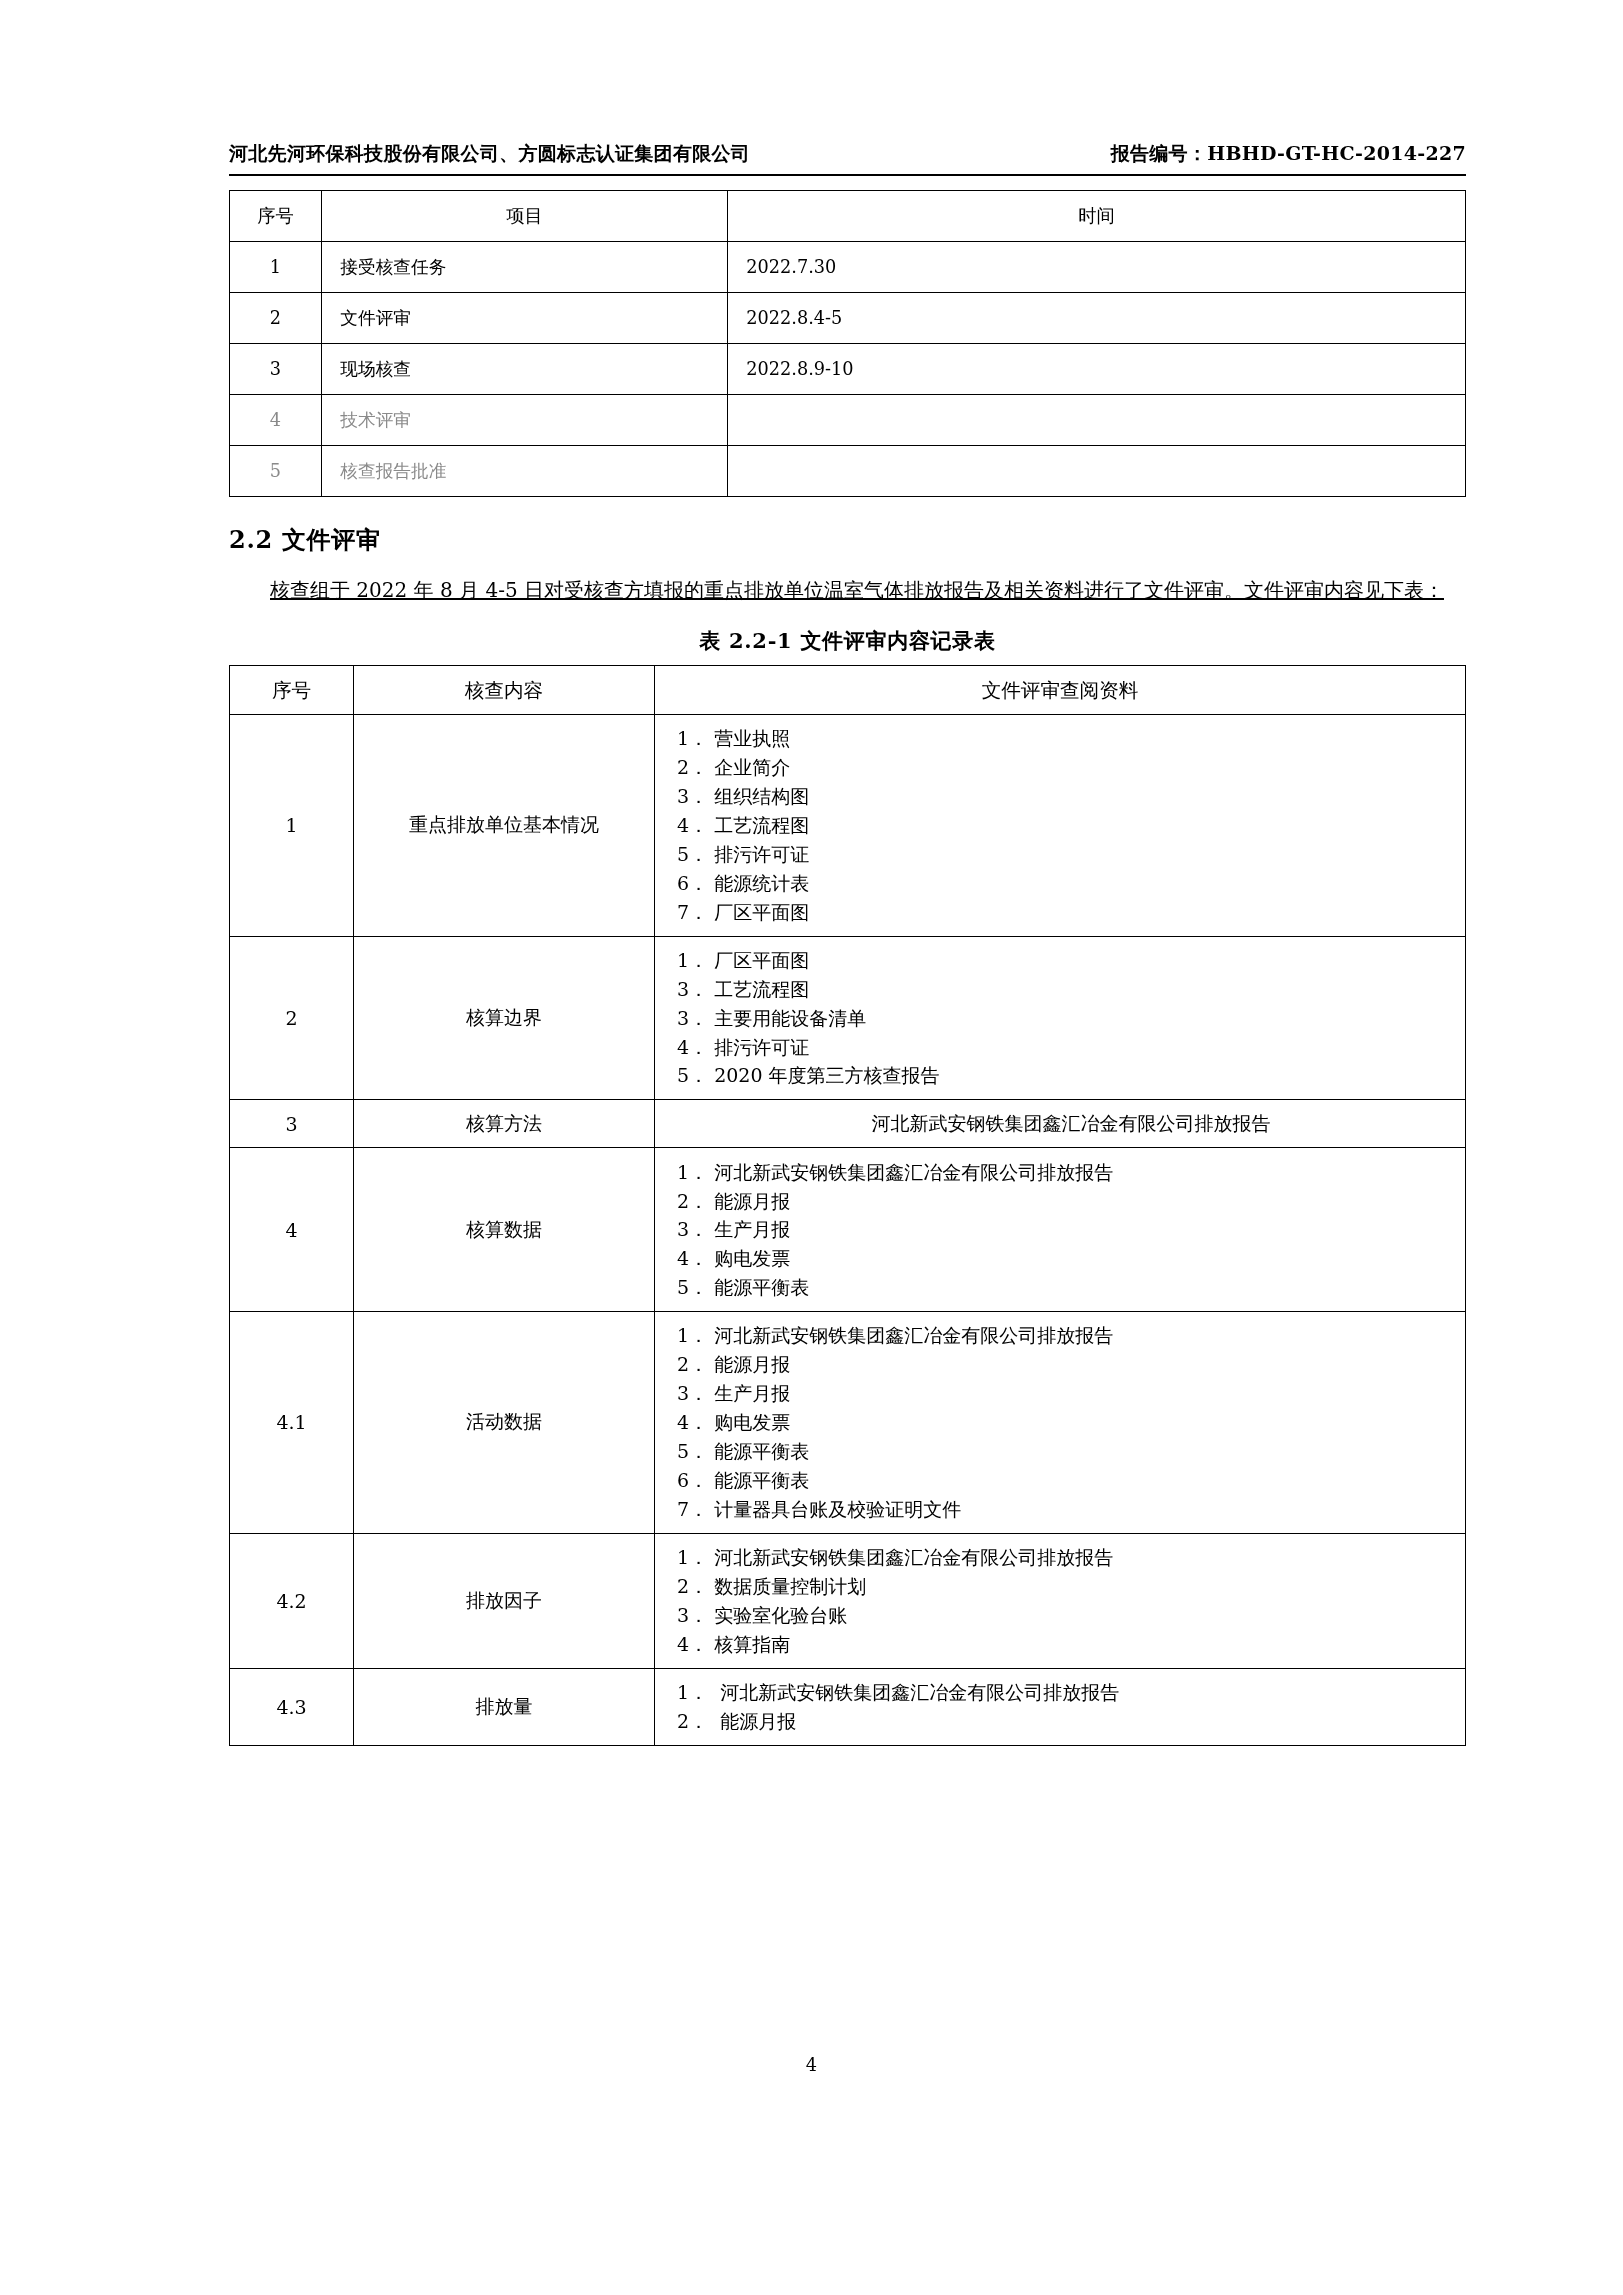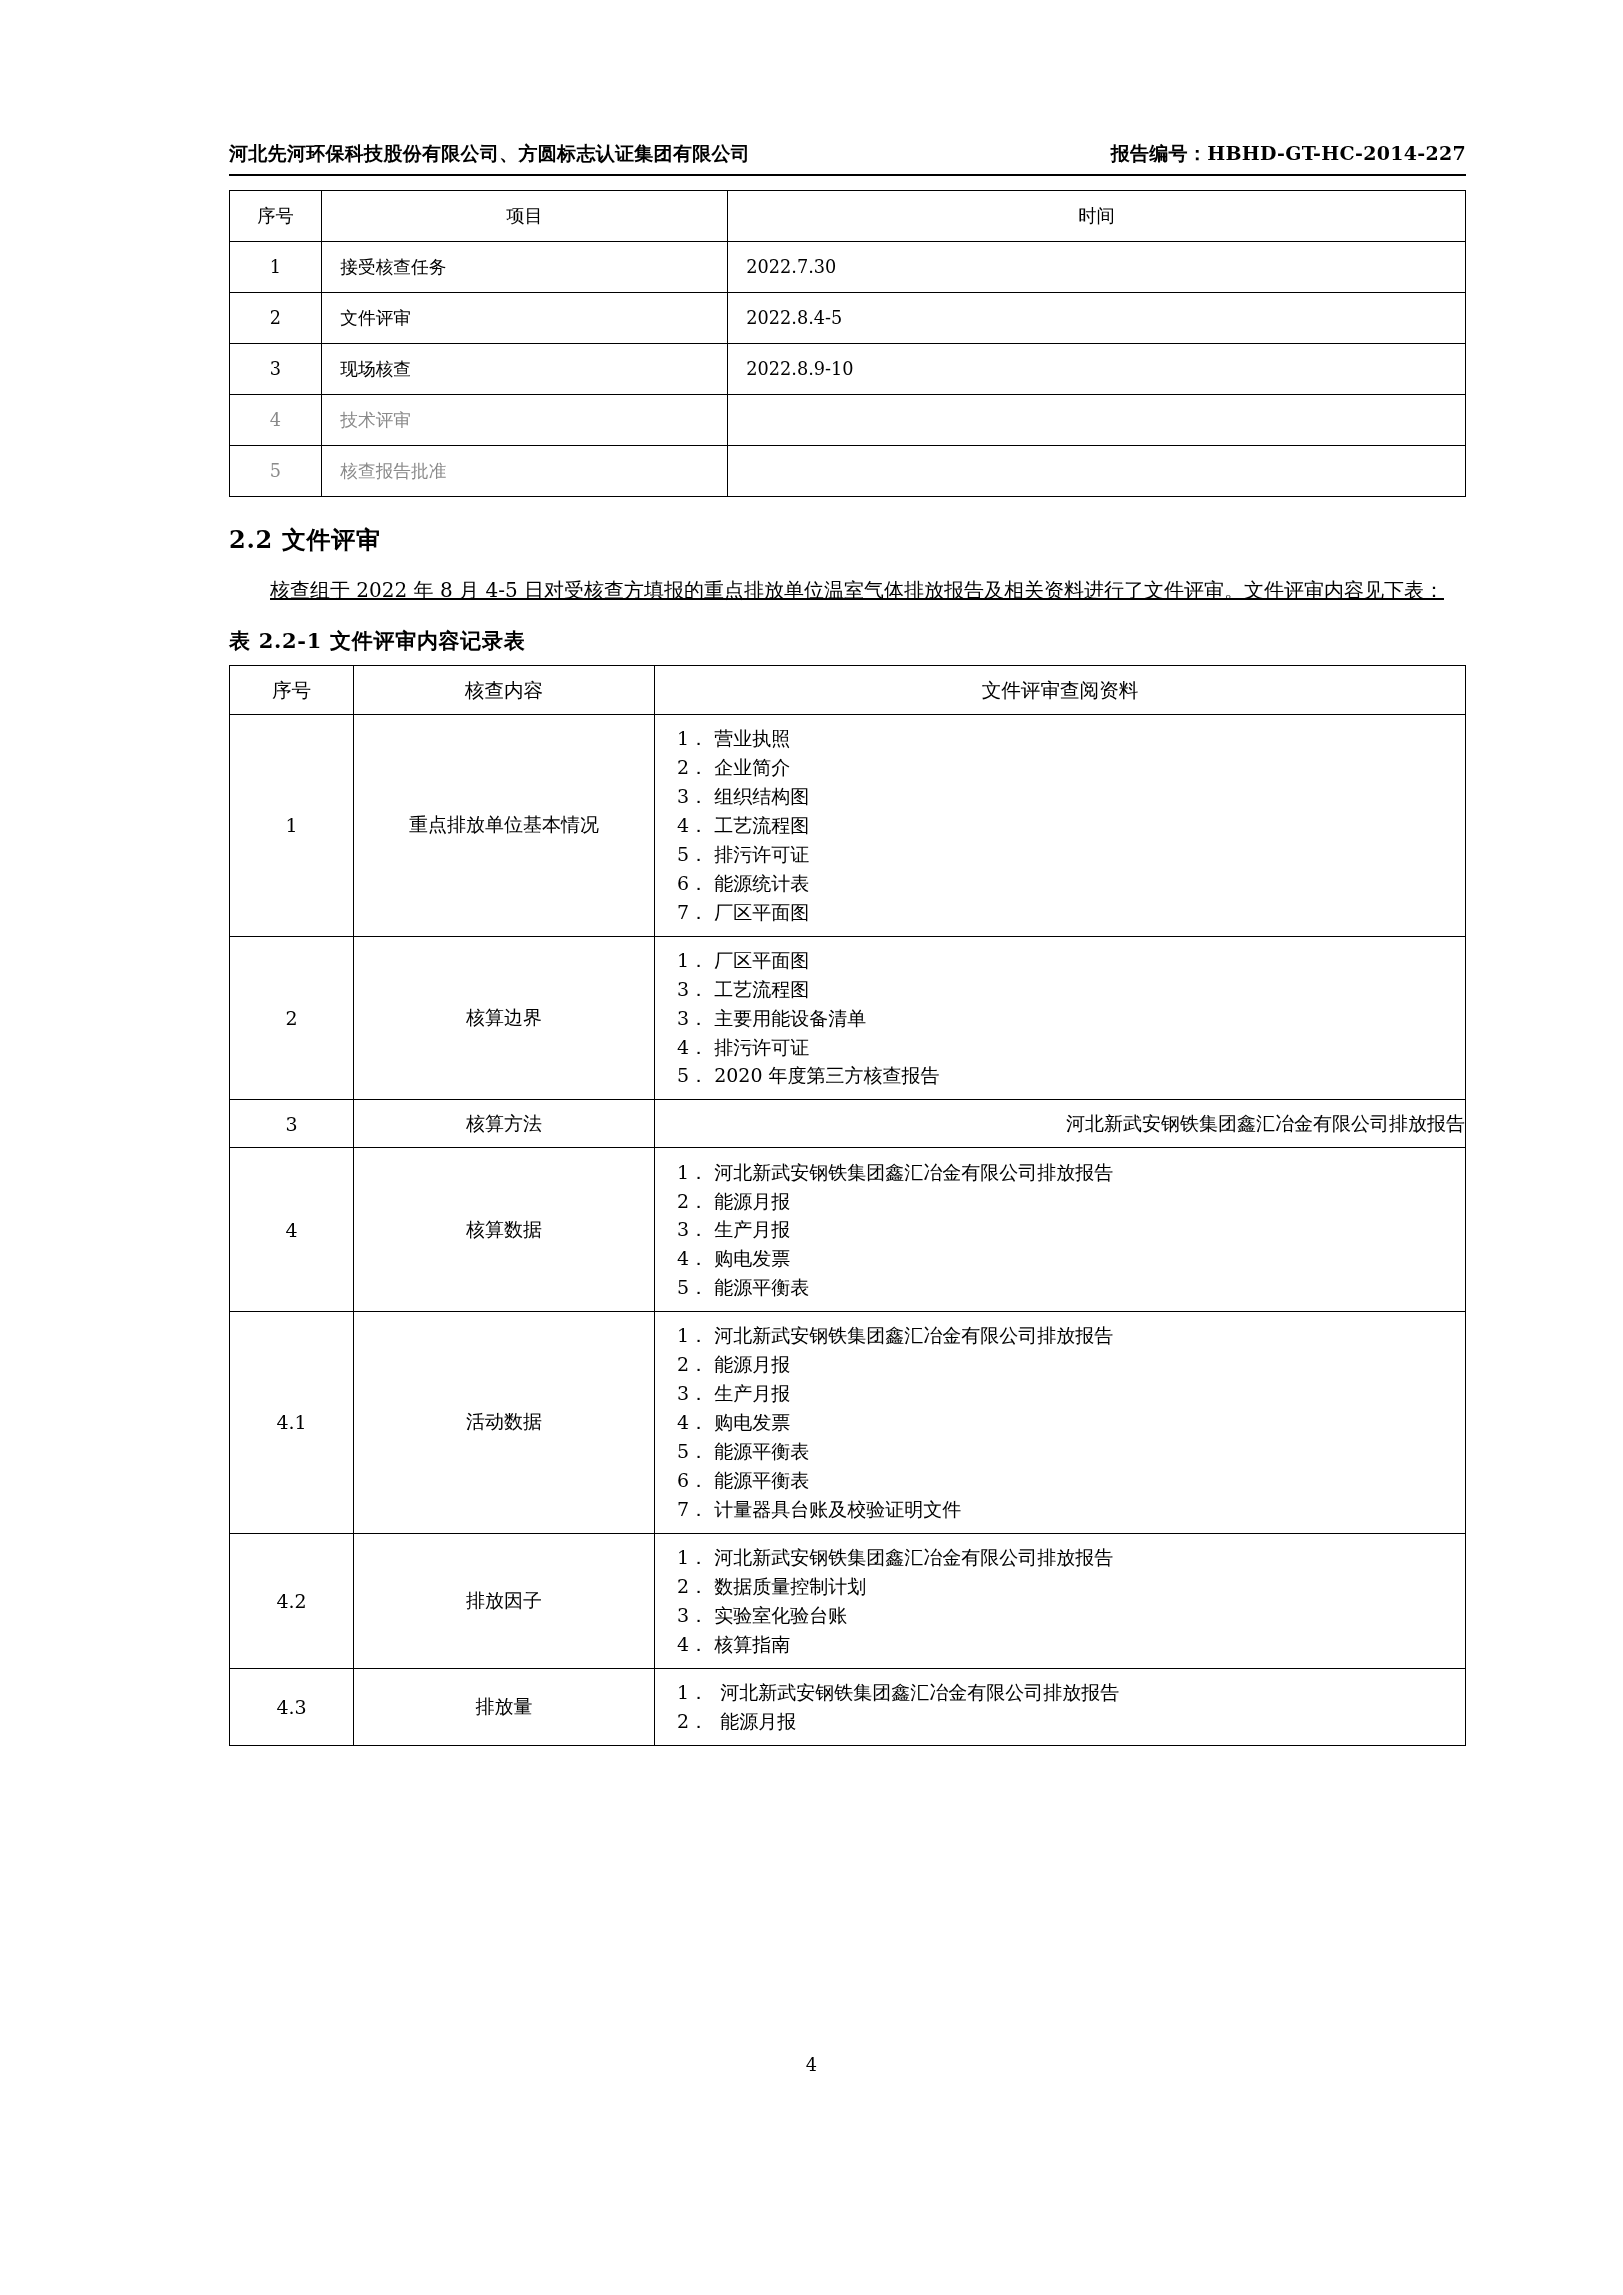--- a/index.html
+++ b/index.html
@@ -91,21 +91,21 @@
   }
   p.body-text {
     font-size: 20px;
     line-height: 1.75;
     margin: 17px 0 0 0;
     text-align: justify;
     text-indent: 41px;
     text-decoration: underline;
   }
   .table-caption {
-    text-align: left;
+    text-align: center;
     font-size: 21px;
     font-weight: bold;
     margin: 18.3px 0 10.5px 0;
     letter-spacing: 0.7px;
   }
   
   table.tbl2 {
     margin-top: 0;
   }
   .tbl2 th {
@@ -123,21 +123,21 @@
   }
   .tbl2 td.items {
     text-align: left;
     padding: 9.2px 0 9.2px 22px;
     line-height: 1.52;
   }
   .tbl2 td.items .item {
     white-space: pre;
   }
   .tbl2 td.oneline {
-    text-align: right;
+    text-align: center;
     padding-left: 22px;
     height: 47px;
   }
   .page-number {
     position: absolute;
     left: 0;
     right: 0;
     top: 2055px;
     text-align: center;
     font-size: 17.7px;

